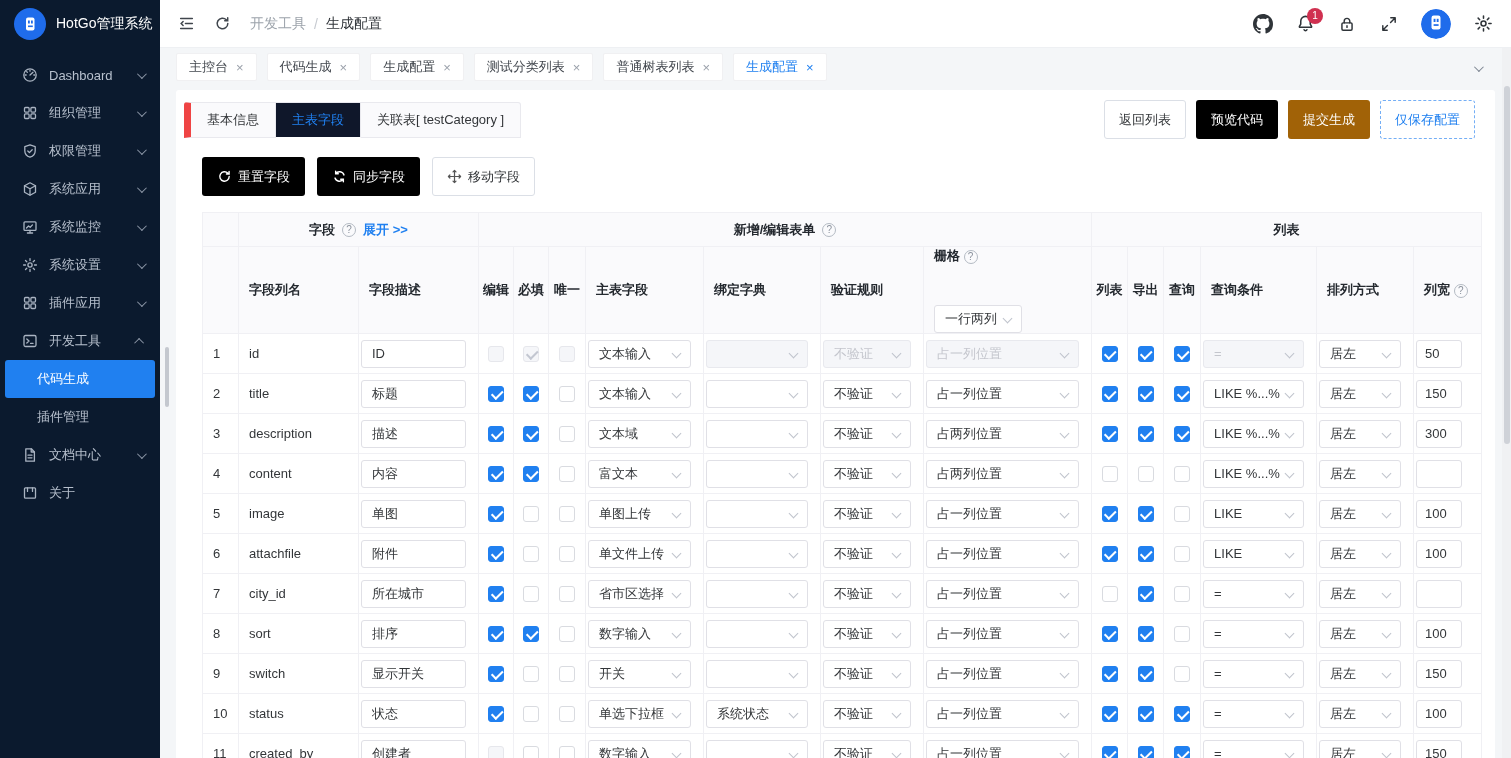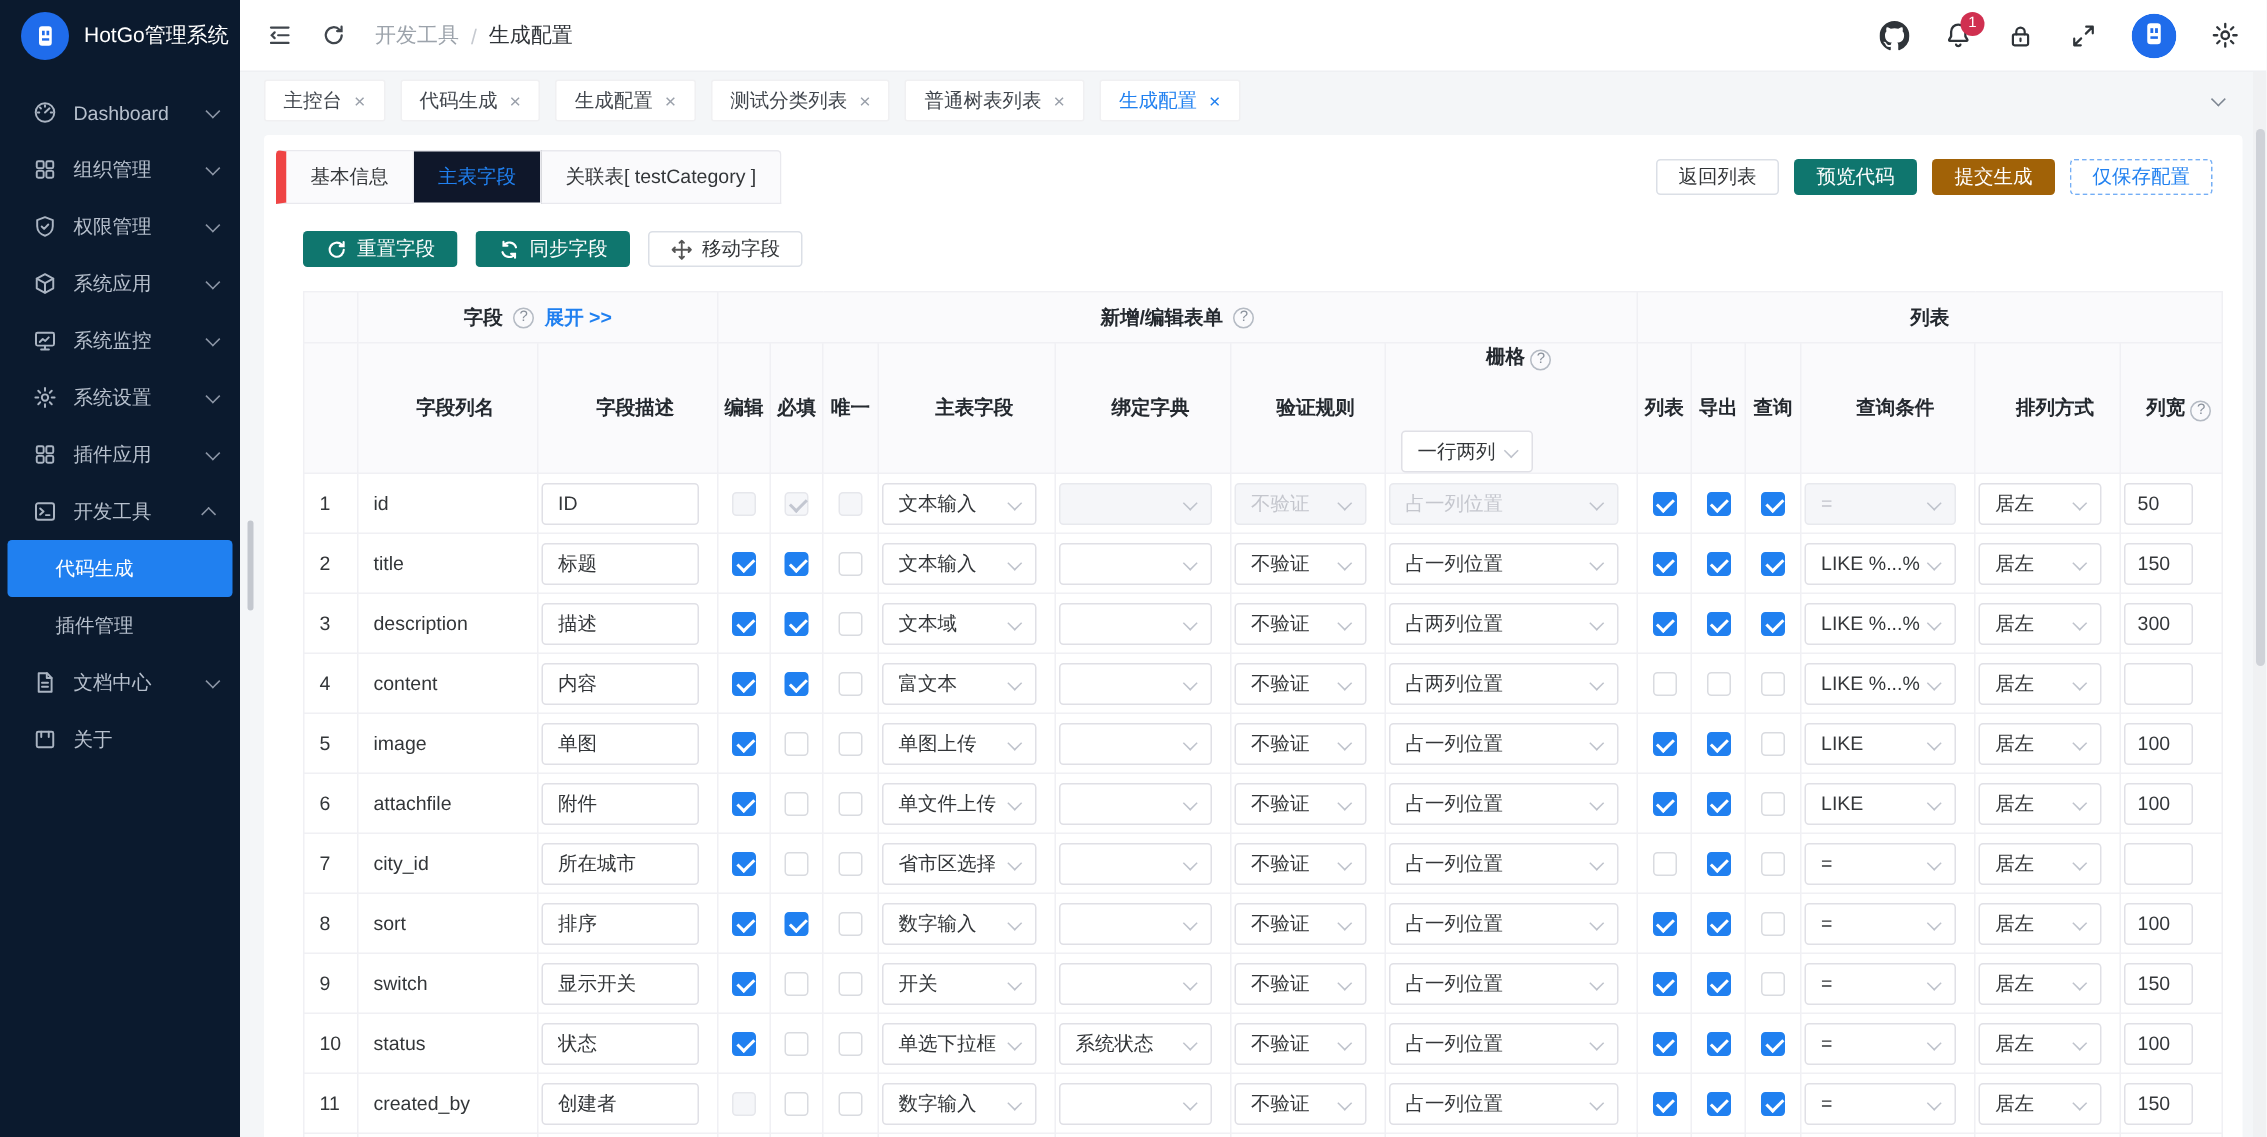--- a/index.html
+++ b/index.html
@@ -47,37 +47,37 @@
   
   .content { position:absolute; top:86px; left:0; right:0; bottom:0; padding:4px 16px 0; overflow:hidden; }
   .card { background:#fff; border-radius:3px; height:900px; padding:10px 8px 0; }
   .card-top { display:flex; align-items:center; justify-content:space-between; }
   .tabs { display:flex; }
   .tab { height:36px; display:flex; align-items:center; padding:0 16px; font-size:13px; color:#333639; background:#fafafc; border:1px solid #e9e9ee; border-left:none; cursor:pointer; white-space:nowrap; }
   .tab:first-child { border-left:7px solid #ef4444; border-radius:3px 0 0 0; }
   .tab:last-child { border-radius:0 3px 0 0; }
   .tab.active { background:#0f172a; color:#2080f0; border-bottom:1px solid #fff; }
   .hdr-btns { display:flex; gap:10px; padding-right:12px; }
-  .btn { height:24px; display:inline-flex; align-items:center; gap:6px; padding:0 14px; border-radius:3px; font-size:13px; cursor:pointer; border:1px solid transparent; white-space:nowrap; }
+  .btn { height:39px; display:inline-flex; align-items:center; gap:6px; padding:0 14px; border-radius:3px; font-size:13px; cursor:pointer; border:1px solid transparent; white-space:nowrap; }
   .btn.default { background:#fff; border-color:#dbdfe6; color:#333639; }
-  .btn.primary { background:#0f766e; color:#fff; }
+  .btn.primary { background:#000000; color:#fff; }
   .btn.success { background:#a16207; color:#fff; }
   .btn.dashed  { background:#fff; border:1px dashed #74aef5; color:#2080f0; }
   .btn svg { flex:0 0 auto; }
 
   .pane { padding:18px 6px 0 18px; }
   .actions { display:flex; gap:12px; margin-bottom:16px; }
 
   
   table.grid { border-collapse:collapse; table-layout:fixed; width:1279px; }
   .grid th, .grid td { border:1px solid #f0f0f4; font-size:13px; }
   .grid thead th { background:#fafafc; color:#24292f; font-weight:bold; }
   .grow th { height:34px; text-align:center; }
   .gwrap { display:inline-flex; align-items:center; gap:7px; }
-  .srow th { height:64px; text-align:center; padding-left:10px; vertical-align:middle; }
+  .srow th { height:64px; text-align:left; padding-left:10px; vertical-align:middle; }
   .srow th.cent { text-align:center; padding-left:0; }
   .help { width:14px; height:14px; border:1px solid #b4bac3; border-radius:50%; color:#8a919c; font-size:10px; font-weight:normal; display:inline-flex; align-items:center; justify-content:center; }
   .link { color:#2080f0; cursor:pointer; font-weight:bold; }
   .grid tbody td { height:40px; background:#fff; color:#333639; }
   .c-txt { padding-left:10px; }
   .c-comp { padding:0 12px 0 2px; }
   .c-cb { text-align:center; }
 
   .cb { width:16px; height:16px; border:1px solid #d9dbe0; border-radius:3px; background:#fff; display:inline-block; position:relative; vertical-align:middle; cursor:pointer; }
   .cb.on { background:#2080f0; border-color:#2080f0; }

